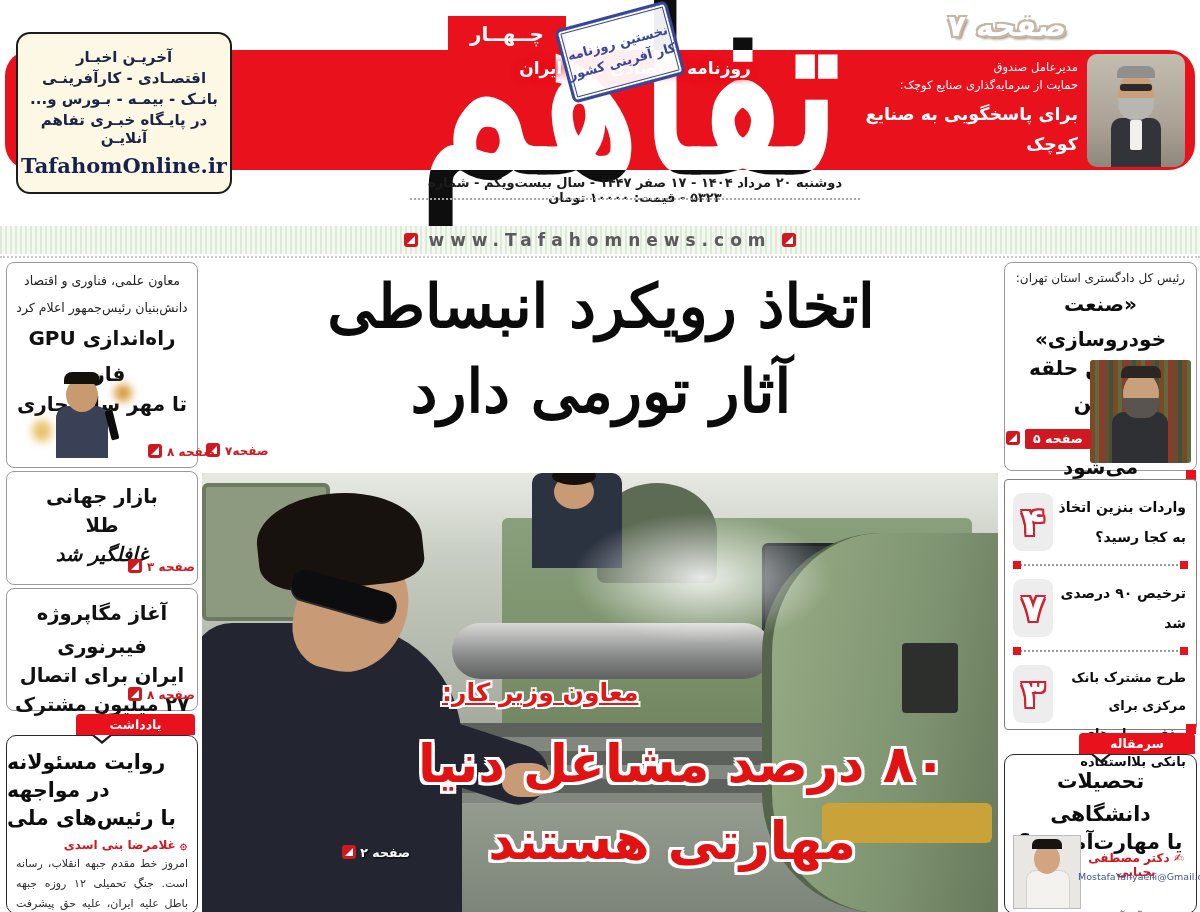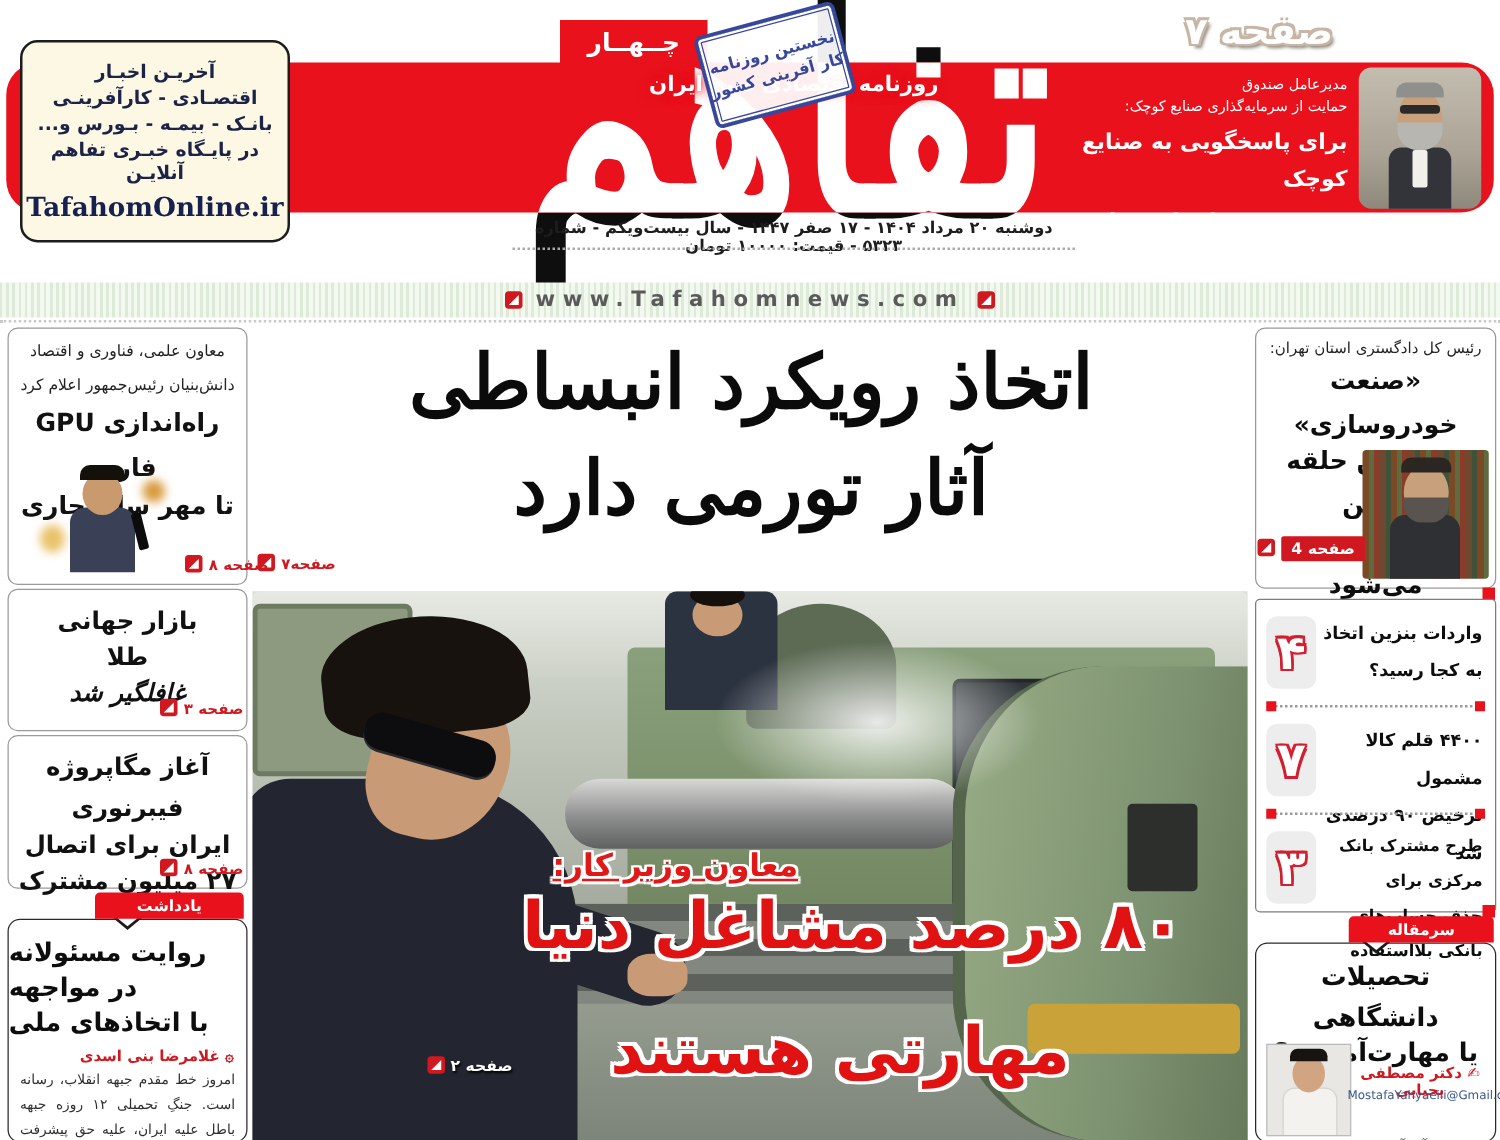--- a/index.html
+++ b/index.html
@@ -162,21 +162,21 @@
     <div class="mach" style="left:370px;top:40px;width:260px;height:130px;background:radial-gradient(closest-side,rgba(255,255,255,0.85),rgba(255,255,255,0));"></div>
 
     <div class="mach" style="left:-10px;top:150px;width:270px;height:300px;background:#23263१;background-color:#232631;border-radius:40px 120px 0 0;"></div>
     <div class="mach" style="left:150px;top:250px;width:200px;height:60px;background:#232631;transform:rotate(18deg);border-radius:30px;"></div>
     <div class="mach" style="left:300px;top:290px;width:48px;height:34px;background:#c89a76;border-radius:40%;"></div>
     <div class="mach" style="left:95px;top:70px;width:110px;height:130px;background:#c89a76;border-radius:46% 54% 60% 40%;transform:rotate(14deg);"></div>
     <div class="mach" style="left:55px;top:20px;width:165px;height:95px;background:#17120e;border-radius:60% 70% 30% 40%;transform:rotate(-6deg);"></div>
     <div class="mach" style="left:88px;top:108px;width:108px;height:30px;background:#0d0d0f;border-radius:14px;transform:rotate(16deg);box-shadow:0 2px 0 #2c2c30;"></div>
 
     <div class="abs ph-kicker rtl">معاون وزیر کار:</div>
-    <div class="abs ph-line rtl" style="left:180px;top:238px;width:600px;">۸۰ درصد مشاغل دنیا</div>
+    <div class="abs ph-line rtl" style="left:180px;top:261px;width:600px;">۸۰ درصد مشاغل دنیا</div>
     <div class="abs ph-line rtl" style="left:230px;top:338px;width:480px;">مهارتی هستند</div>
     <div class="abs ph-pg rtl">
       <span>صفحه ۲</span>
       <span class="pg-ico"></span>
     </div>
   </div>
 
   <div class="abs card lbox1">
     <div class="k rtl">معاون علمی، فناوری و اقتصاد</div>
     <div class="k rtl">دانش‌بنیان رئیس‌جمهور اعلام کرد</div>
@@ -213,60 +213,59 @@
   </div>
   <div class="abs rtl" style="left:128px;top:684px;white-space:nowrap;">
     <span class="pg-ref">صفحه ۸</span>
     <span class="pg-ico"></span>
   </div>
 
   <div class="abs tab note-tab">یادداشت</div>
   <div class="abs note-box notch">
     <div class="h rtl">روایت مسئولانه</div>
     <div class="h rtl" style="margin-top:-6px;">در مواجهه</div>
-    <div class="h rtl" style="margin-top:-6px;">با اتخاذ‌های ملی</div>
+    <div class="h rtl" style="margin-top:-6px;">با رئیس‌های ملی</div>
     <div class="auth rtl">۞ غلامرضا بنی اسدی</div>
     <div class="body rtl">امروز خط مقدم جبهه انقلاب، رسانه است. جنگِ تحمیلی ۱۲ روزه جبهه باطل علیه ایران، علیه حق پیشرفت ایرانیان، علیه استقلال و تمامیت ارضی ایران و «جنگ آتش» و ...</div>
   </div>
 
   <div class="abs card rbox1">
     <div class="k rtl">رئیس کل دادگستری استان تهران:</div>
     <div class="h rtl">«صنعت خودروسازی»</div>
     <div class="h rtl" style="margin-top:-6px;">مهم‌ترین حلقه تأمین</div>
     <div class="h rtl" style="margin-top:-6px;">خودرو محسوب می‌شود</div>
   </div>
   <div class="abs judge-photo">
     <div class="pp" style="left:22px;top:52px;width:56px;height:52px;background:#2e3033;border-radius:12px 12px 0 0;"></div>
     <div class="pp" style="left:33px;top:12px;width:36px;height:44px;background:#c8a17c;"></div>
     <div class="pp" style="left:33px;top:38px;width:36px;height:20px;background:#5a5450;border-radius:0 0 14px 14px;"></div>
     <div class="pp" style="left:31px;top:6px;width:40px;height:12px;background:#2b2622;border-radius:8px 8px 0 0;"></div>
   </div>
   <div class="abs rtl" style="left:1006px;top:428px;white-space:nowrap;">
-    <span class="red-chip">صفحه 4</span>
+    <span class="red-chip">صفحه ۵</span>
     <span class="pg-ico"></span>
   </div>
 
   <div class="abs red-sq" style="left:1186px;top:470px;"></div>
 
   <div class="abs briefs">
     <div class="brief-item" style="top:6px;">
       <div class="num">۴</div>
       <div class="t rtl">
         <div>واردات بنزین اتخاذ</div>
         <div>به کجا رسید؟</div>
       </div>
     </div>
     <div class="brief-sep" style="top:84px;">
         <i style="left:-2px;"></i>
         <i style="right:-2px;"></i>
       </div>
     <div class="brief-item" style="top:92px;">
       <div class="num">۷</div>
       <div class="t rtl">
-        <div>۴۴۰۰ قلم کالا مشمول</div>
         <div>ترخیص ۹۰ درصدی شد</div>
       </div>
     </div>
     <div class="brief-sep" style="top:170px;">
         <i style="left:-2px;"></i>
         <i style="right:-2px;"></i>
       </div>
     <div class="brief-item" style="top:178px;">
       <div class="num">۳</div>
       <div class="t rtl" style="width:140px;font-size:13px;">

